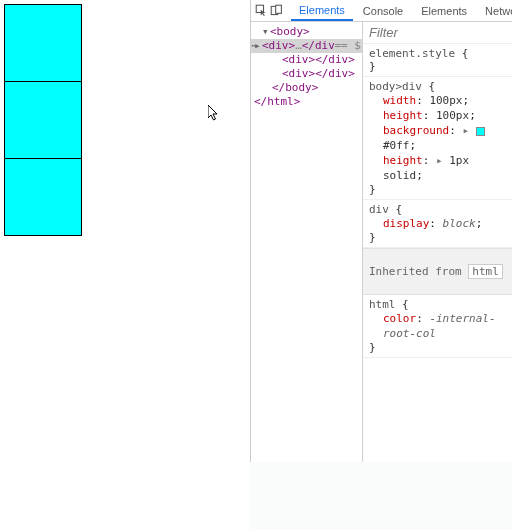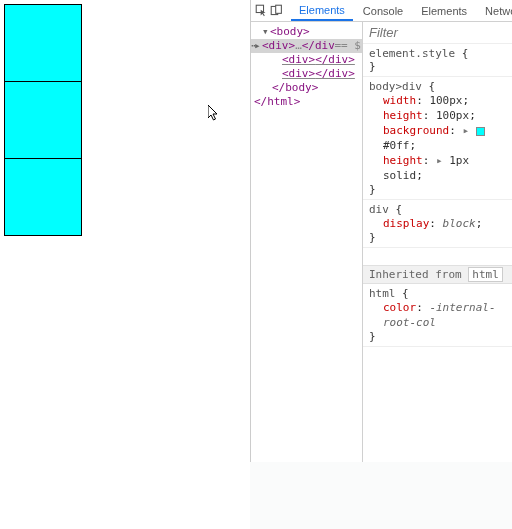--- a/index.html
+++ b/index.html
@@ -108,21 +108,21 @@
 }
 .dom-line.selected::after {
   content: "== $";
   position: absolute;
   right: 1px;
   color: #888;
   background:#d4d4d4;
 }
 .ind1 { padding-left: 8px; }
 .ind2 { padding-left: 18px; }
-.ind3 { padding-left: 28px; text-decoration: underline; }
+.ind3 { padding-left: 28px; }
 .styles-panel {
   flex: 1;
   display: flex;
   flex-direction: column;
   overflow: hidden;
 }
 .sub-tabs {
   display: flex;
   height: 20px;
   border-bottom: 1px solid #d0d0d0;
@@ -169,23 +169,22 @@
   width: 9px;
   height: 9px;
   border: 1px solid #888;
   vertical-align: middle;
   margin-right: 2px;
 }
 .inherited-bar {
   background: #f1f1f1;
   border-top: 1px solid #e0e0e0;
   border-bottom: 1px solid #e0e0e0;
-  padding: 2px 6px;
+  padding: 16px 6px;
   color: #666;
-  margin-top: 17px;
 }
 .inherited-bar .src {
   background: #fff;
   border: 1px solid #ccc;
   padding: 0 3px;
   color: #666;
   font-family: Menlo, Consolas, monospace;
 }
 </style>
 </head>

